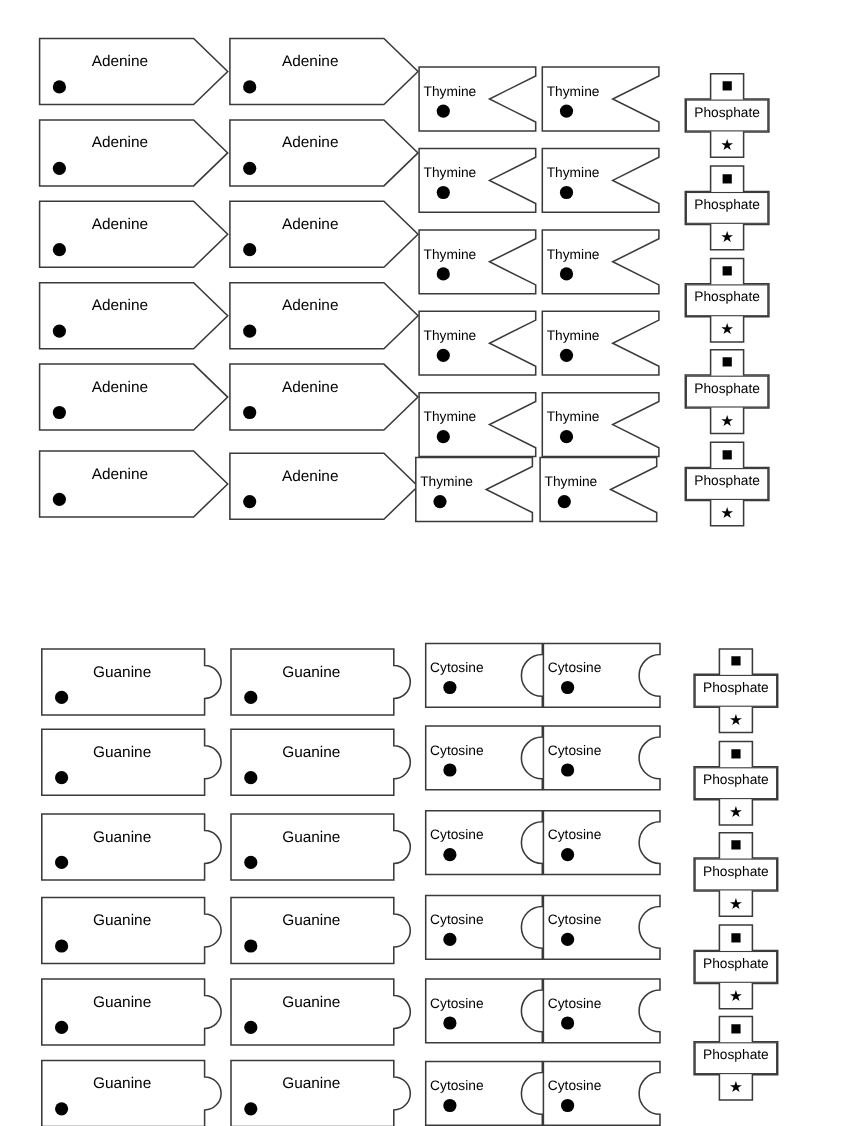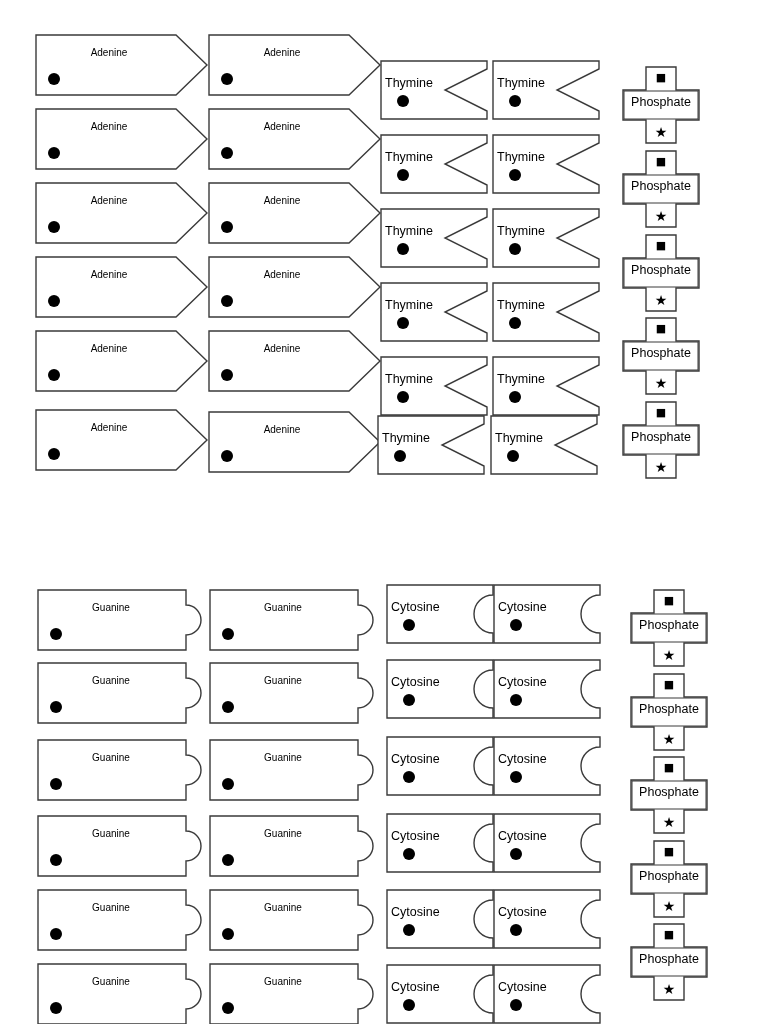--- a/index.html
+++ b/index.html
@@ -34,21 +34,21 @@
     font-family: "Liberation Sans", sans-serif;
     color: #000000;
     pointer-events: none;
   }
   
   .purine { width: 175px; height: 64px; }
   .purine .lbl {
     left: 0; top: 14px;
     width: 150px;
     text-align: center;
-    font-size: 10px;
+    font-size: 14px;
   }
   
   .pyrimidine { width: 110px; height: 62px; }
   .pyrimidine .lbl {
     left: 6px; top: 17px;
     font-size: 12.5px;
   }
   
   .phosphate { width: 84px; height: 84px; }
   .phosphate .lbl {

